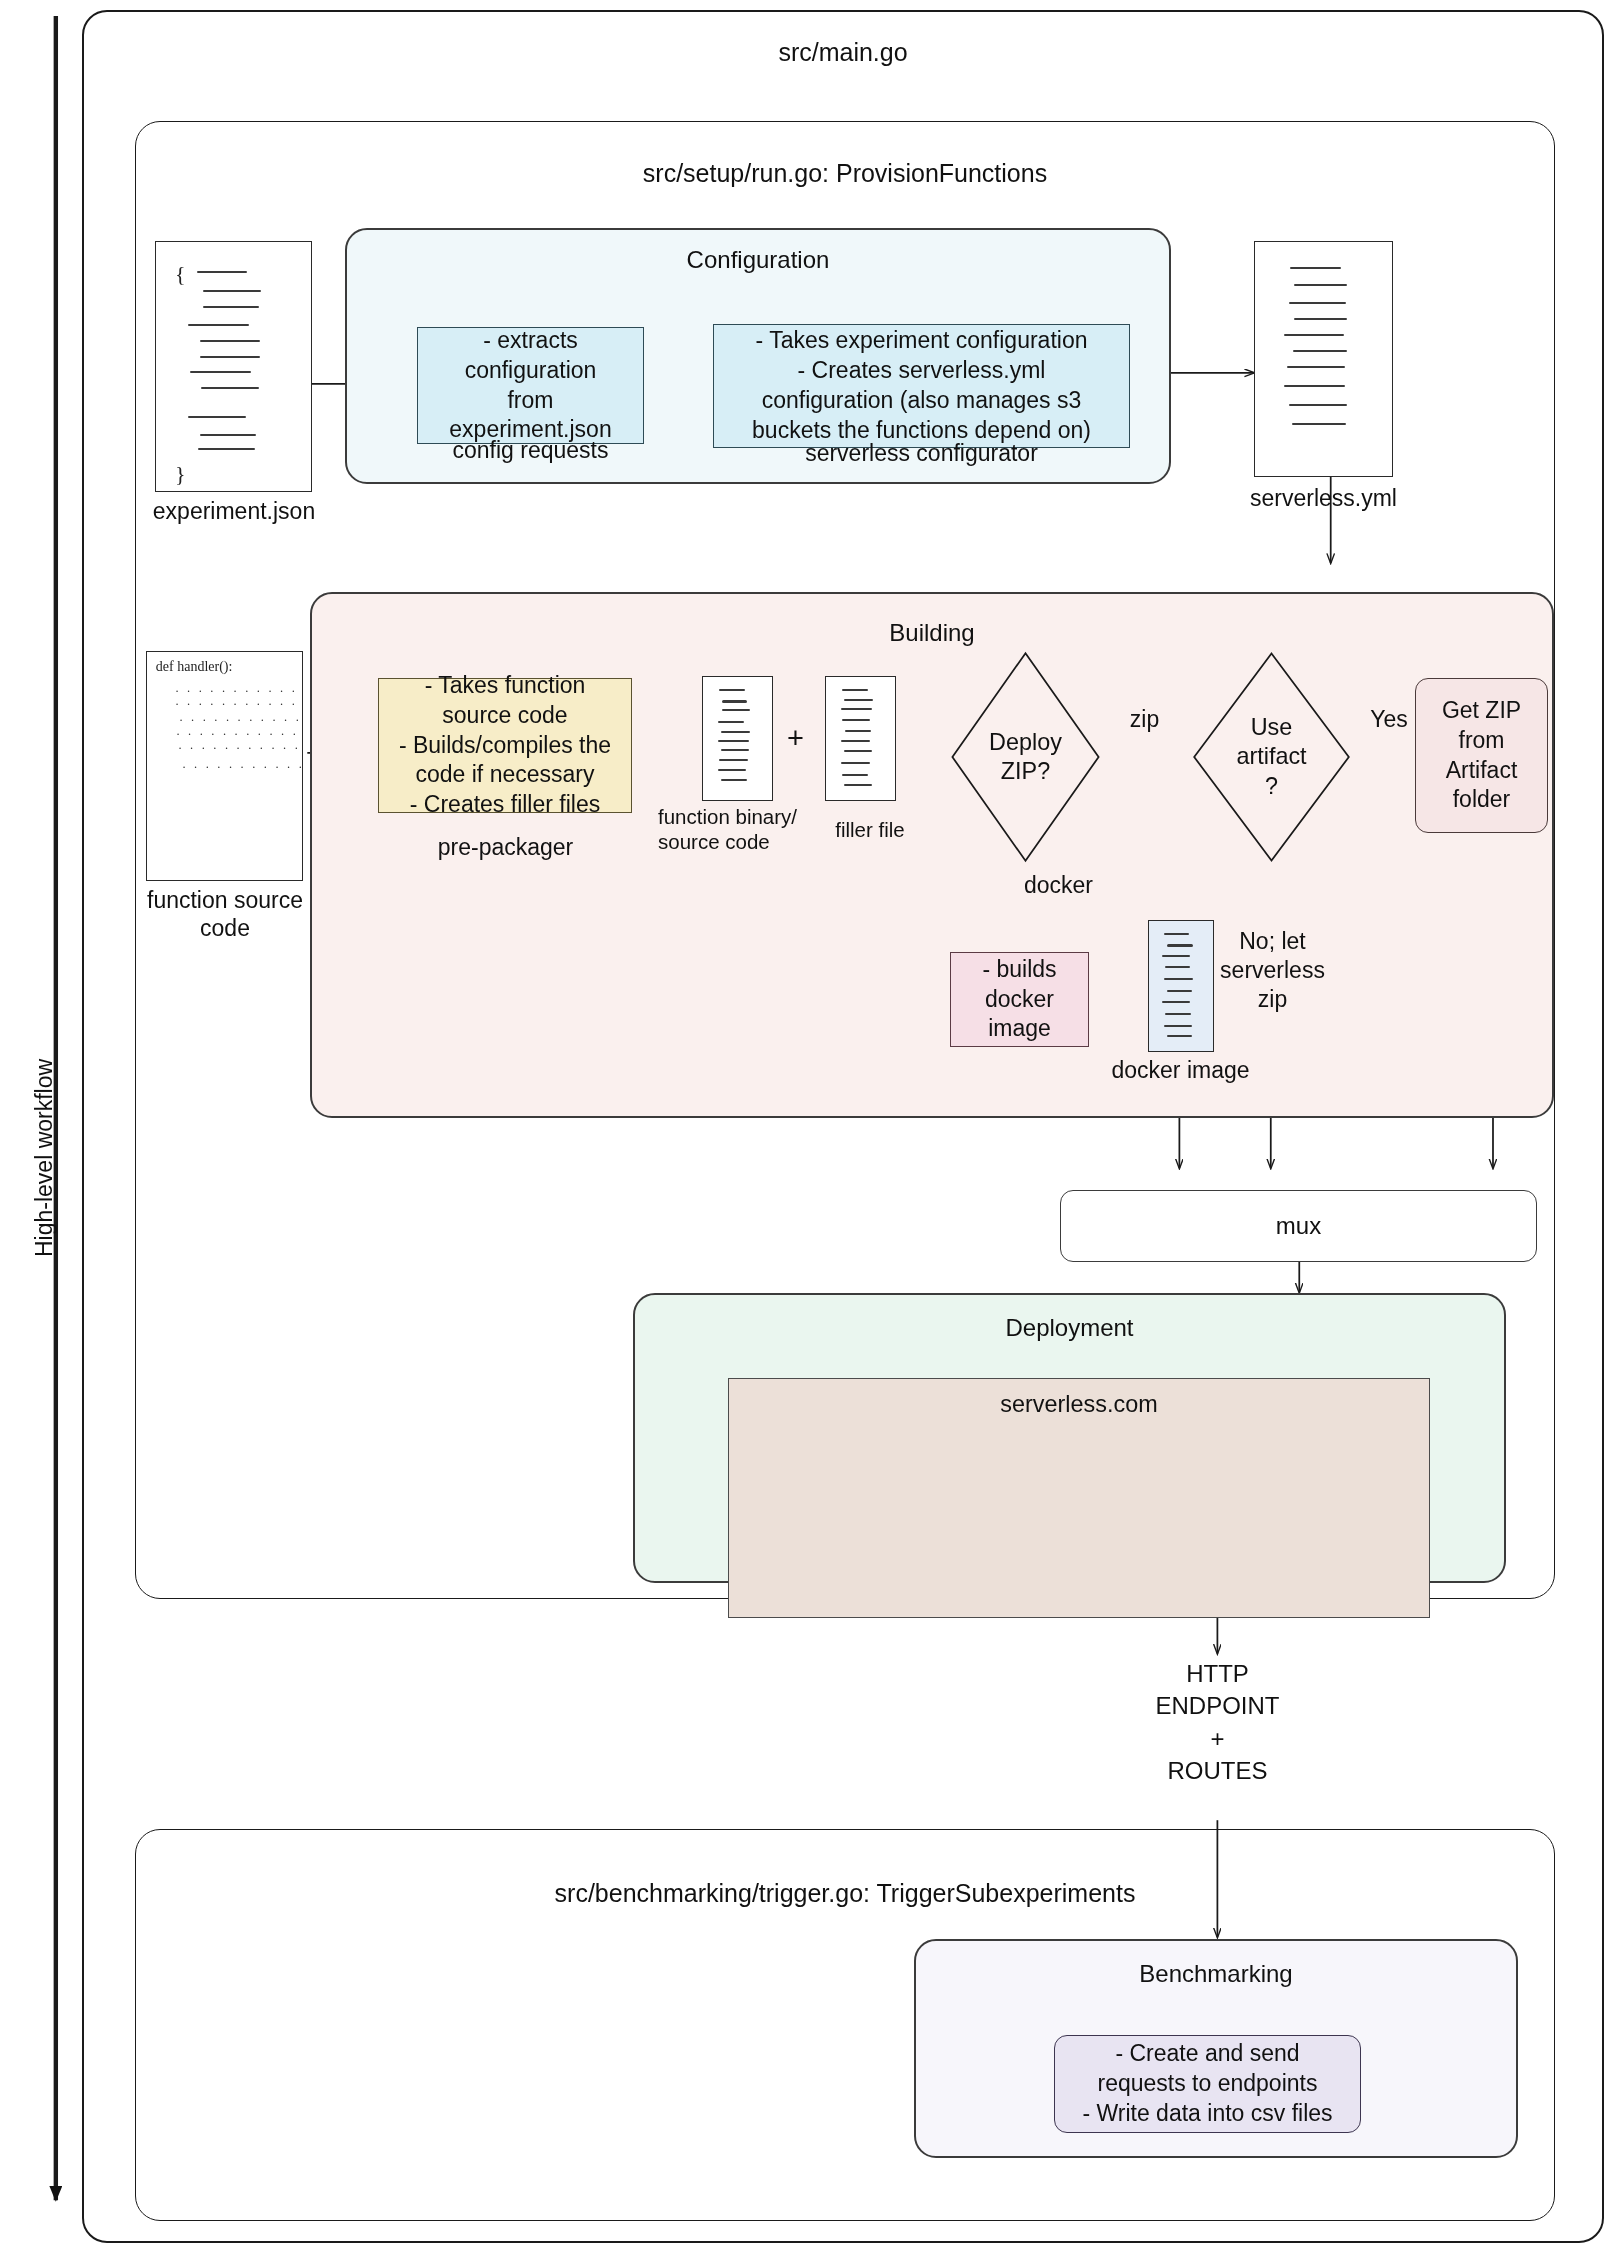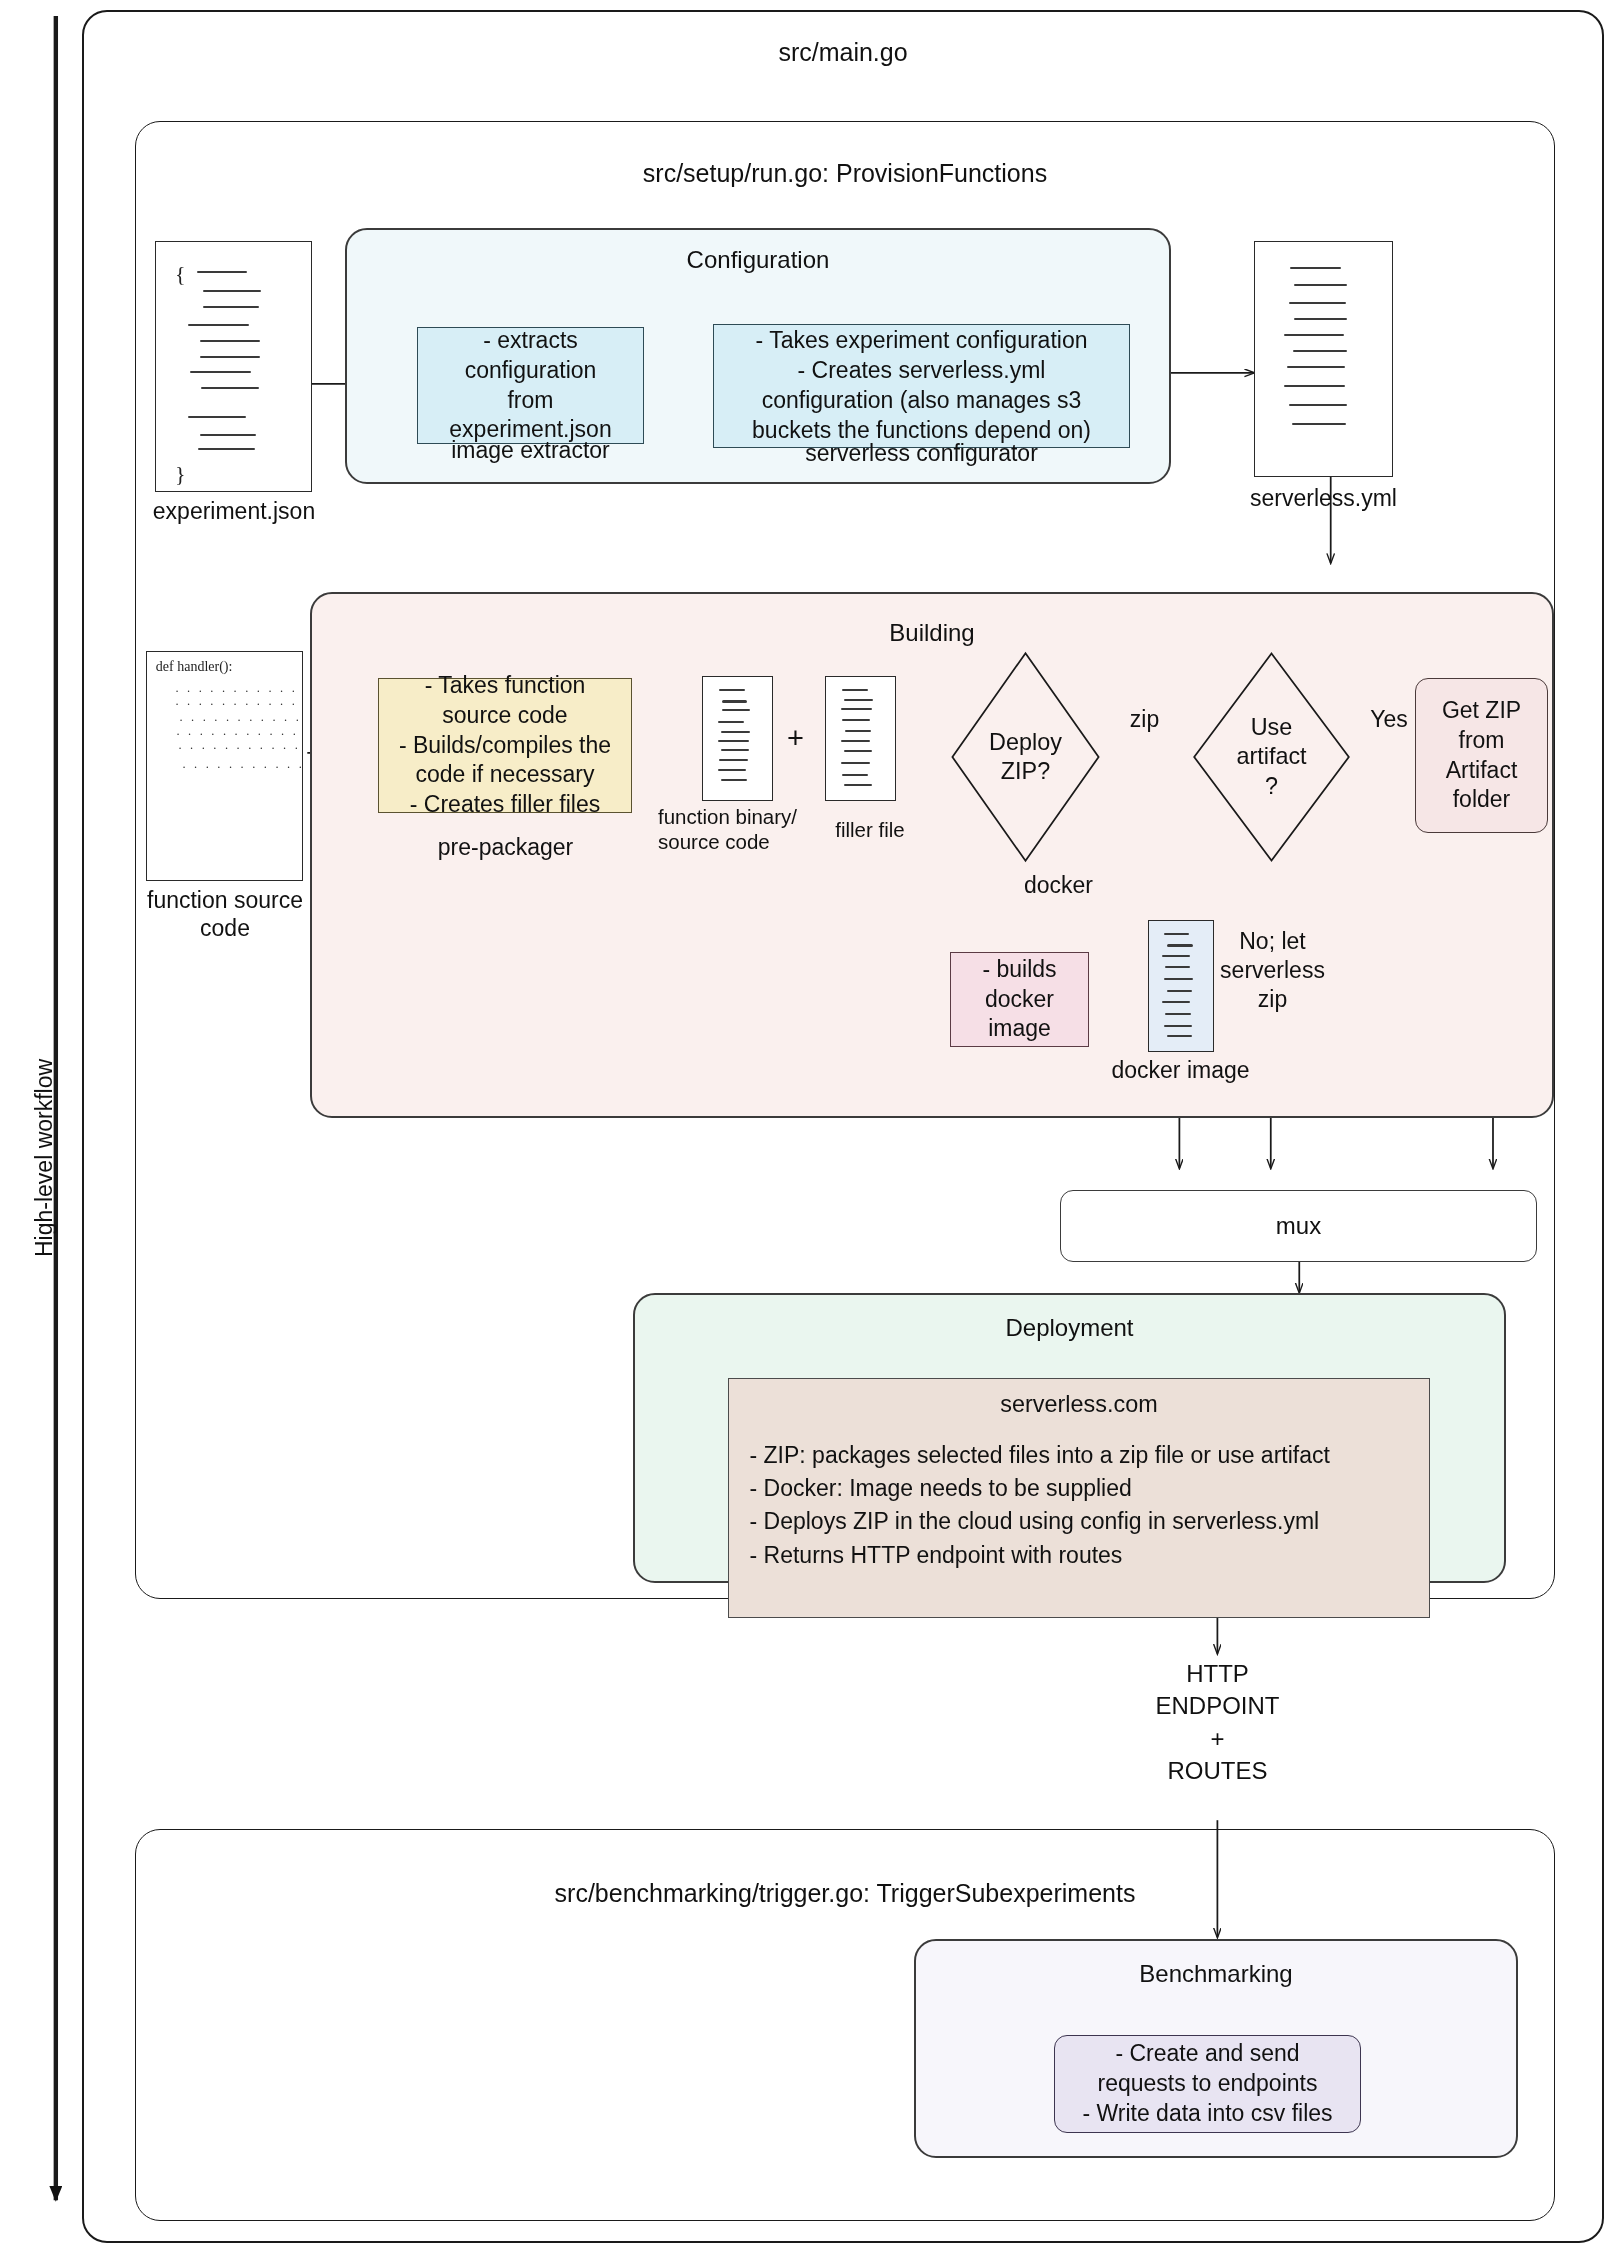--- a/index.html
+++ b/index.html
@@ -141,21 +141,21 @@
   <div class="caption" style="left:117px;top:497px;width:234px;">experiment.json</div>
 
   <div class="abs group cfg-group" style="left:345px;top:228px;width:826px;height:256px;">
     <div class="group-title" style="top:16px;">Configuration</div>
   </div>
 
   <div class="abs pbox cfg" style="left:417px;top:307px;width:227px;height:117px;font-size:23px;white-space:pre-line;">- extracts
 configuration
 from
 experiment.json</div>
-  <div class="caption" style="left:406px;top:436px;width:249px;">image extractor</div>
+  <div class="caption" style="left:406px;top:436px;width:249px;">config requests</div>
 
   <div class="abs pbox cfg" style="left:713px;top:304px;width:417px;height:124px;font-size:23px;white-space:pre-line;">- Takes experiment configuration
 - Creates serverless.yml
 configuration (also manages s3
 buckets the functions depend on)</div>
   <div class="caption" style="left:713px;top:439px;width:417px;">serverless configurator</div>
 
   <div class="doc" style="left:1254px;top:241px;width:137px;height:234px;">
     <div class="lines">
       <div class="ln" style="left:35px;top:25px;width:51px;"></div>
@@ -283,26 +283,20 @@
 zip</div>
 
   <div class="abs pbox plain" style="left:1060px;top:1170px;width:477px;height:72px;font-size:24px;">mux</div>
 
   <div class="abs group deploy-group" style="left:633px;top:1293px;width:873px;height:290px;">
     <div class="group-title" style="top:19px;text-align:center;">Deployment</div>
   </div>
 
   <div class="abs pbox beige" style="left:728px;top:1358px;width:702px;height:240px;display:block;padding:10.2px 20.5px 0 20.5px;">
     <div style="text-align:center;font-size:23.4px;margin-bottom:19px;">serverless.com</div>
-    <div style="text-align:left;font-size:23px;line-height:1.45;">
-      <div>- ZIP: packages selected files into a zip file or use artifact</div>
-      <div>- Docker: Image needs to be supplied</div>
-      <div>- Deploys ZIP in the cloud using config in serverless.yml</div>
-      <div>- Returns HTTP endpoint with routes</div>
-    </div>
   </div>
 
   <div class="etext" style="left:1119px;top:1658px;width:197px;font-size:24px;line-height:1.35;">HTTP
 ENDPOINT
 +
 ROUTES</div>
 
   <div class="abs group bench-group" style="left:914px;top:1939px;width:604px;height:219px;">
     <div class="group-title" style="top:19px;">Benchmarking</div>
   </div>

